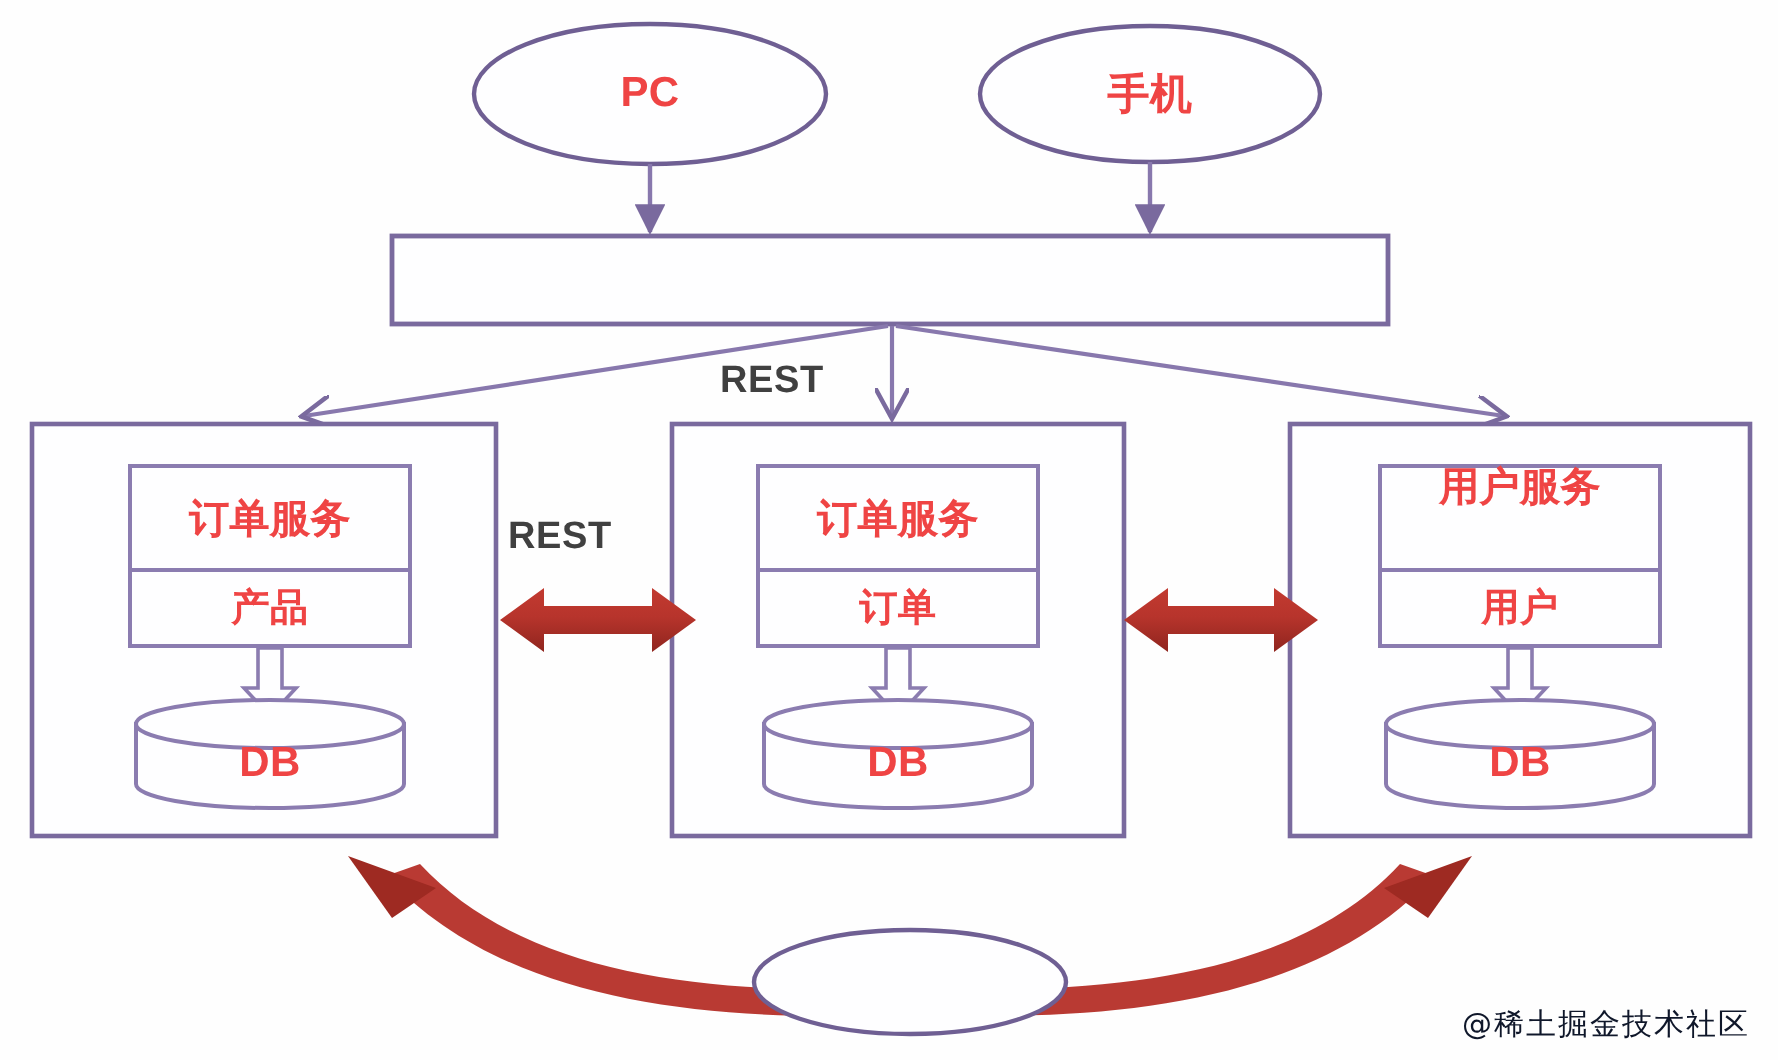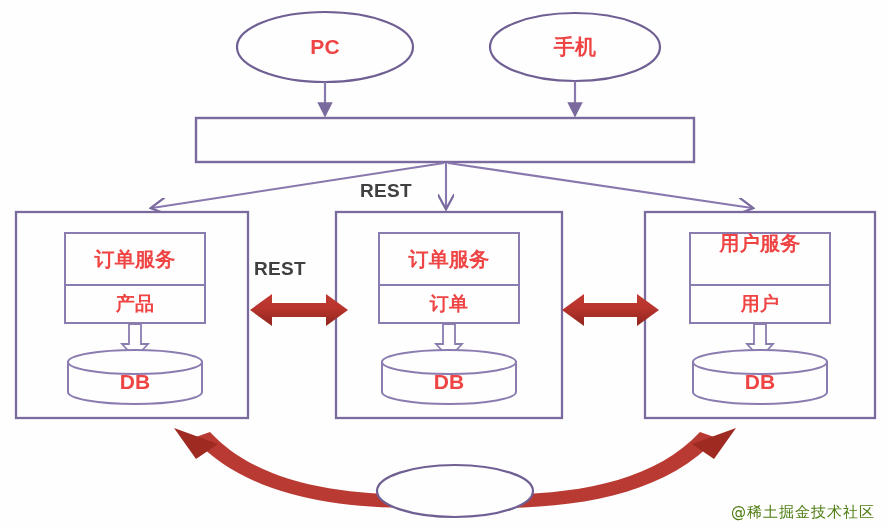--- a/index.html
+++ b/index.html
@@ -56,21 +56,21 @@
     color: #404040;
     font-weight: bold;
     font-size: 19px;
     letter-spacing: 0.3px;
     white-space: nowrap;
   }
   .watermark {
     position: absolute;
     right: 14px;
     bottom: 8px;
-    color: #4d7c0f;
+    color: #0f172a;
     font-size: 15px;
     font-family: "DejaVu Sans", sans-serif;
     letter-spacing: 1px;
     white-space: nowrap;
   }
 </style>
 </head>
 <body>
 
 <div id="canvas">

